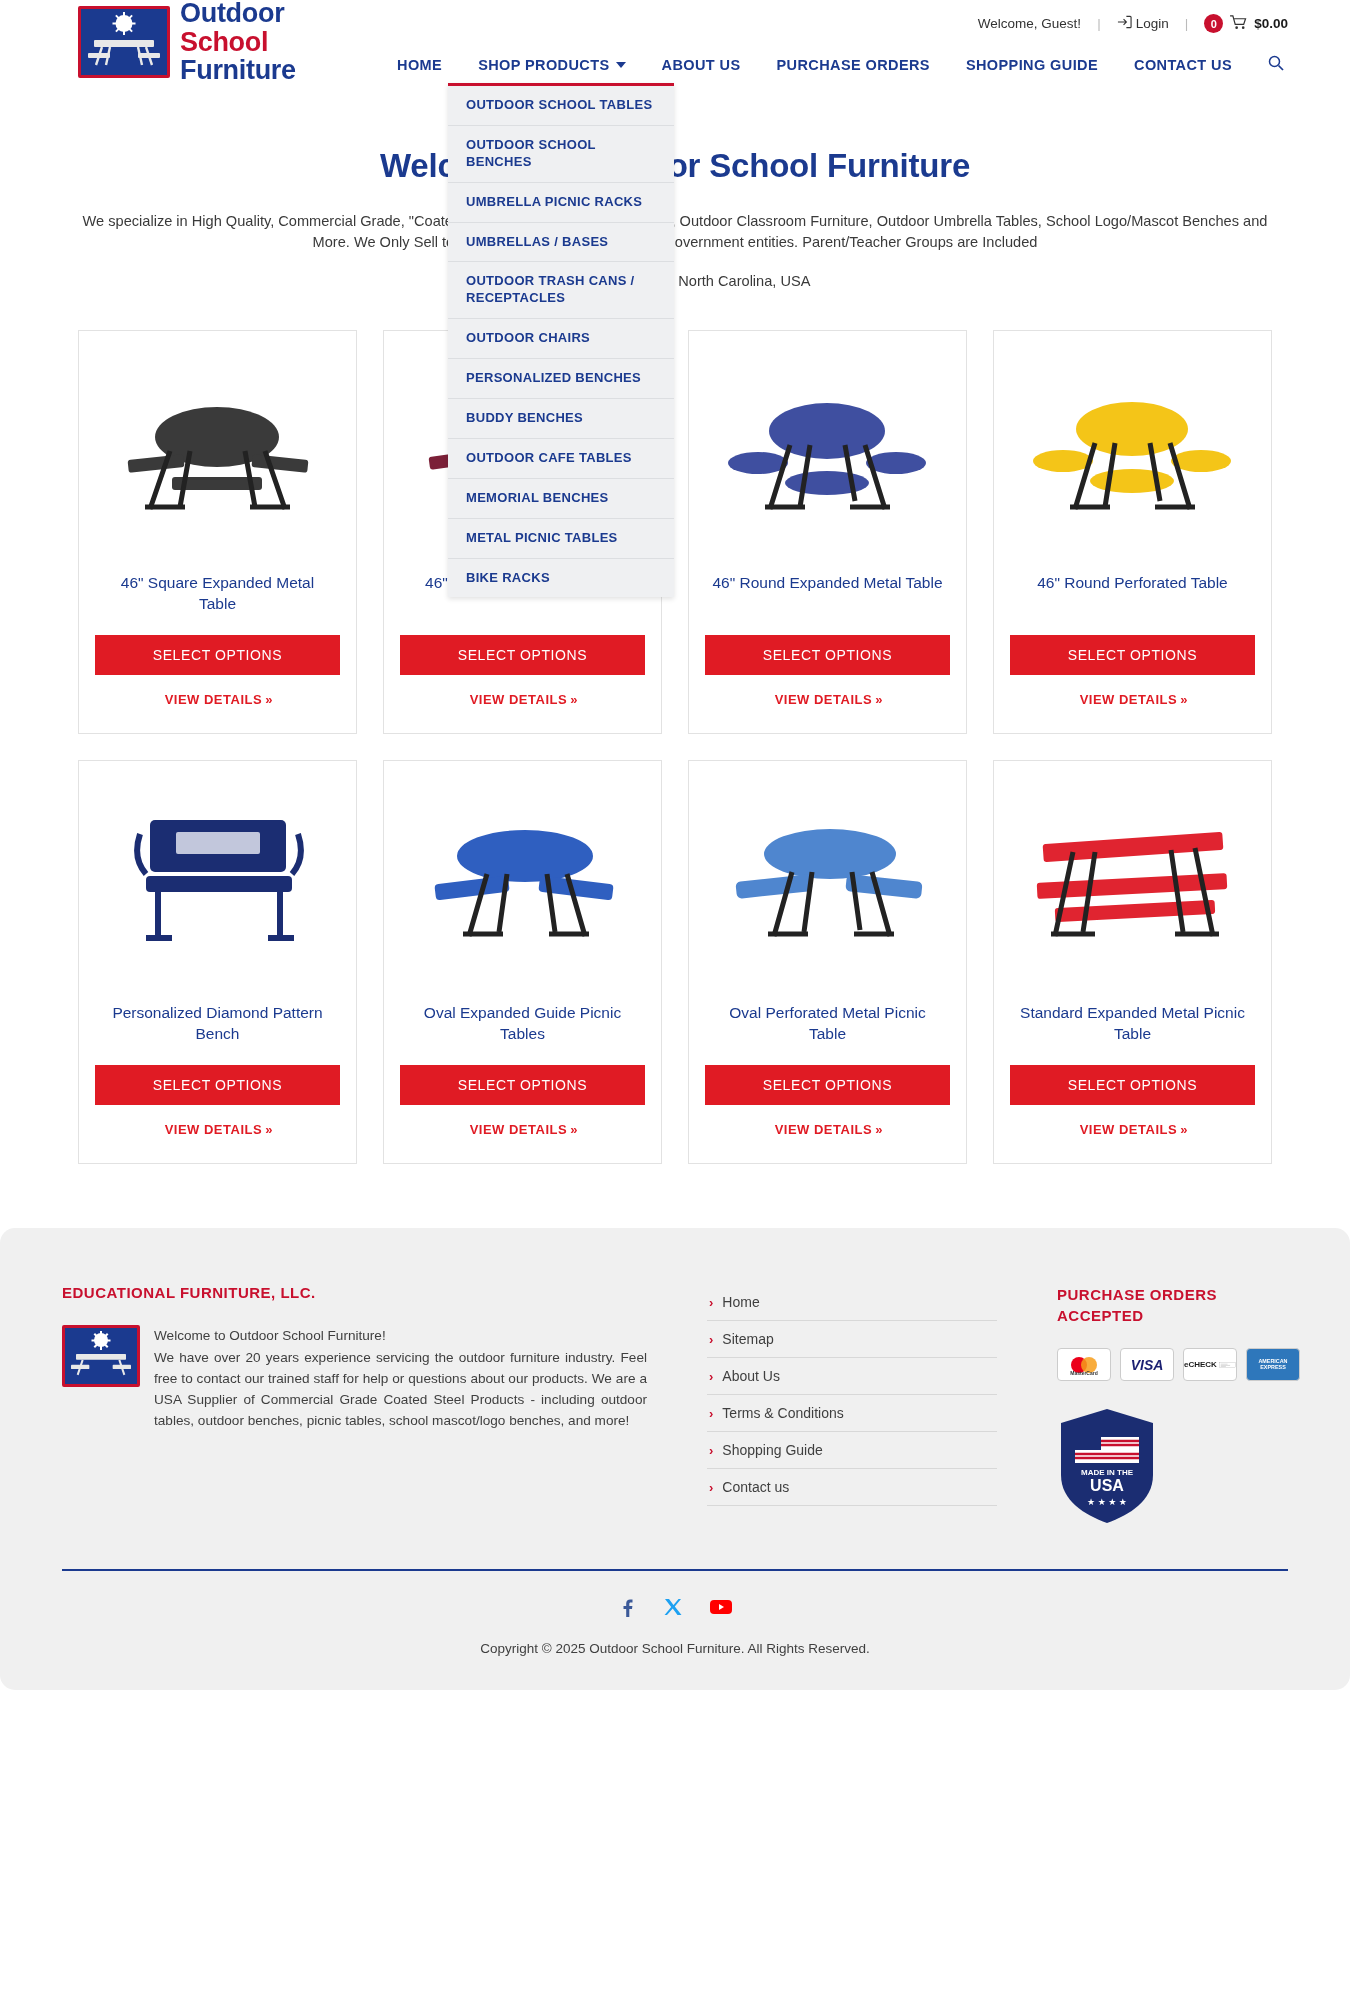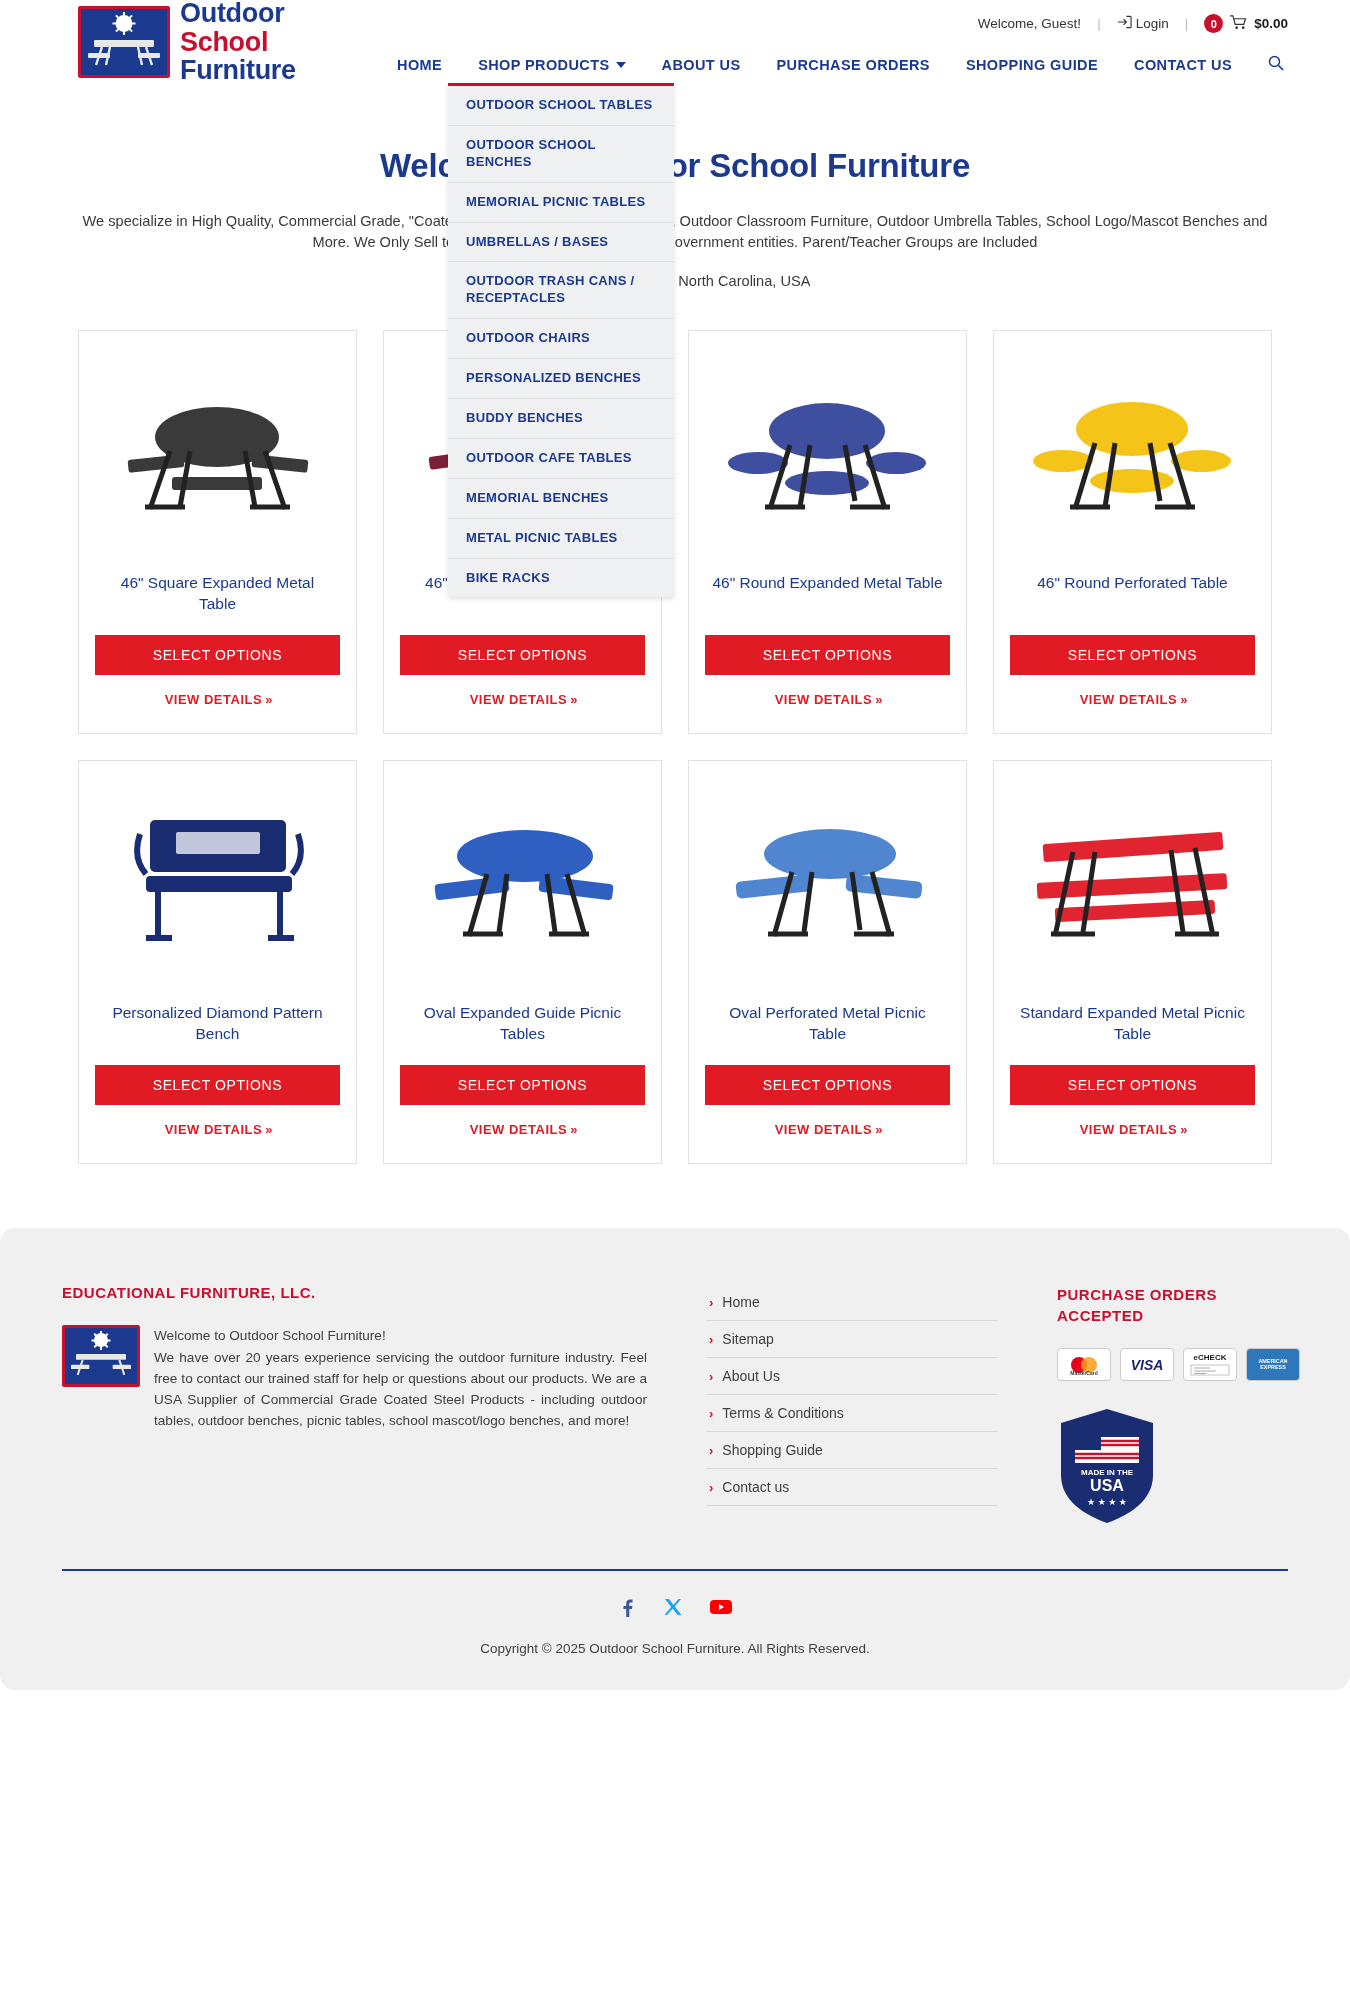--- a/index.html
+++ b/index.html
@@ -228,21 +228,21 @@
             <circle cx="6.5" cy="6.5" r="5" fill="none" stroke="#1b3a8f" stroke-width="1.5"></circle>
             <path d="M10.5 10.5L15 15" stroke="#1b3a8f" stroke-width="1.7"></path>
           </svg>
       </span>
     </div>
   </nav>
 
   <div class="dropdown">
     <div class="dd-item">OUTDOOR SCHOOL TABLES</div>
     <div class="dd-item">OUTDOOR SCHOOL BENCHES</div>
-    <div class="dd-item">MEMORIAL PICNIC TABLES</div>
+    <div class="dd-item">UMBRELLA PICNIC RACKS</div>
     <div class="dd-item">UMBRELLAS / BASES</div>
     <div class="dd-item">OUTDOOR TRASH CANS / RECEPTACLES</div>
     <div class="dd-item">OUTDOOR CHAIRS</div>
     <div class="dd-item">PERSONALIZED BENCHES</div>
     <div class="dd-item">BUDDY BENCHES</div>
     <div class="dd-item">OUTDOOR CAFE TABLES</div>
     <div class="dd-item">MEMORIAL BENCHES</div>
     <div class="dd-item">METAL PICNIC TABLES</div>
     <div class="dd-item">BIKE RACKS</div>
   </div>
@@ -461,21 +461,21 @@
         <div class="ccard" style="background:#fff">
           <svg width="44" height="24" viewBox="0 0 44 24">
               <circle cx="17" cy="12" r="8" fill="#eb001b"></circle>
               <circle cx="27" cy="12" r="8" fill="#f79e1b" opacity="0.85"></circle>
               <text x="22" y="22" font-size="5" text-anchor="middle" fill="#333" font-family="Liberation Sans">MasterCard</text>
             </svg>
         </div>
         <div class="ccard">
           <span style="color:#1a1f71;font-size:14px;font-style:italic;font-weight:bold;">VISA</span>
         </div>
-        <div class="ccard" style="flex-direction:column;gap:2px">
+        <div class="ccard" style="flex-direction:row;gap:2px">
           <span style="font-size:8px;color:#1a1a1a;">eCHECK</span>
           <svg width="40" height="12" viewBox="0 0 40 12">
               <rect x="1" y="1" width="38" height="10" fill="#fff" stroke="#999" stroke-width="0.6"></rect>
               <path d="M4 4h16M4 7h22M4 9.5h12" stroke="#aaa" stroke-width="1"></path>
             </svg>
         </div>
         <div class="ccard" style="background:#2e77bb;">
           <span style="color:#fff;font-size:5.4px;line-height:1.1;text-align:center;font-weight:bold;">AMERICAN EXPRESS</span>
         </div>
       </div>

